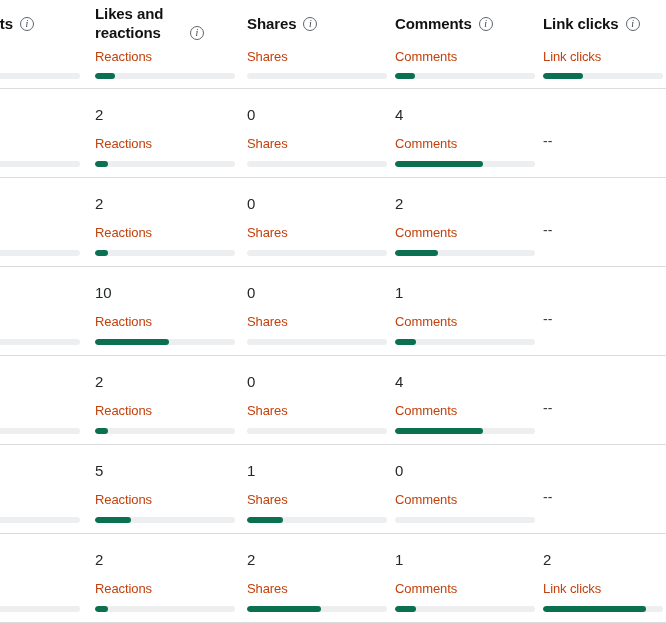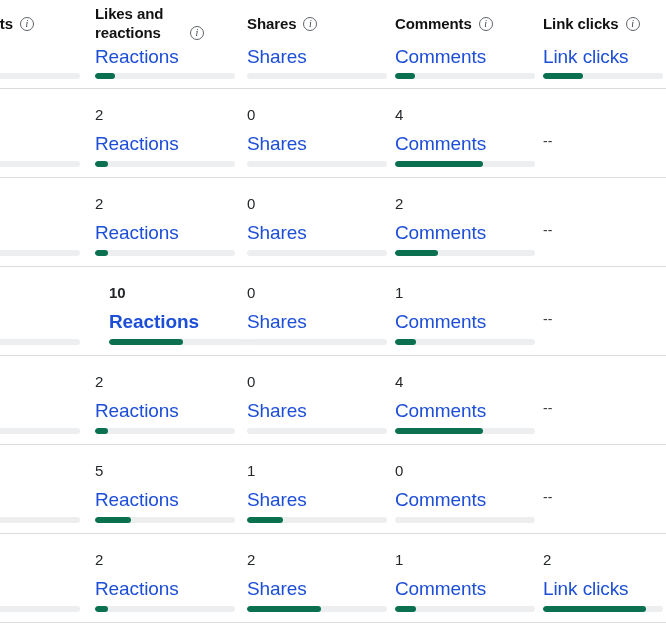--- a/index.html
+++ b/index.html
@@ -100,23 +100,23 @@
     left: 0;
     font-size: 15px;
     line-height: 17px;
     color: #25282b;
     letter-spacing: -0.2px;
   }
   .cell-label {
     position: absolute;
     top: 47px;
     left: 0;
-    font-size: 19px;
+    font-size: 13px;
     line-height: 15px;
-    color: #1d4ed8;
+    color: #c2410c;
     letter-spacing: -0.1px;
     white-space: nowrap;
   }
   .cell-track {
     position: absolute;
     top: 72px;
     left: 0;
     height: 6px;
     background: #eceef0;
     border-radius: 3px;
@@ -259,21 +259,21 @@
         <div class="cell" style="left: 543px; width: 120px;">
           <div class="cell-empty">--</div>
         </div>
       </div>
       <div class="row">
         <div class="cell" style="left: -60px; width: 140px;">
           <div class="cell-track" style="width: 140px; background: rgb(236, 238, 240);">
             <div class="cell-fill" style="width: 0%; background: rgb(10, 112, 80);"></div>
           </div>
         </div>
-        <div class="cell" style="left: 109px; width: 140px; font-weight: bold;">
+        <div class="cell" style="left: 95px; width: 140px;">
           <div class="cell-value">10</div>
           <div class="cell-label">Reactions</div>
           <div class="cell-track" style="width: 140px; background: rgb(236, 238, 240);">
             <div class="cell-fill" style="width: 53%; background: rgb(10, 112, 80);"></div>
           </div>
         </div>
         <div class="cell" style="left: 247px; width: 140px;">
           <div class="cell-value">0</div>
           <div class="cell-label">Shares</div>
           <div class="cell-track" style="width: 140px; background: rgb(236, 238, 240);">

